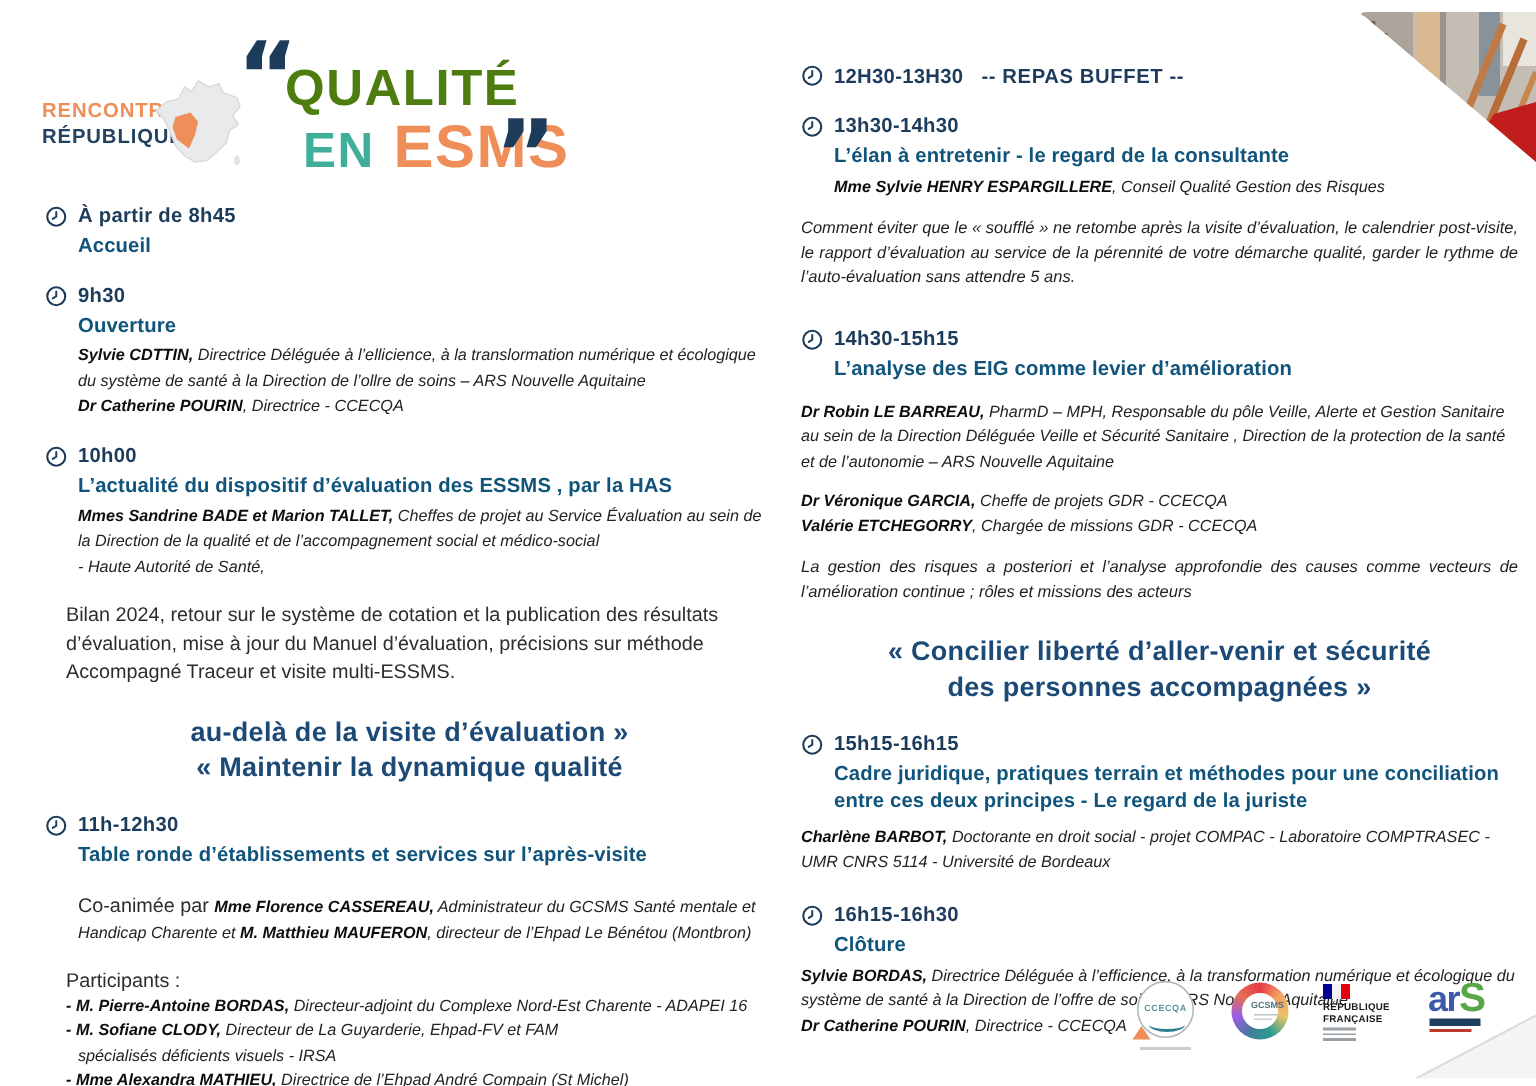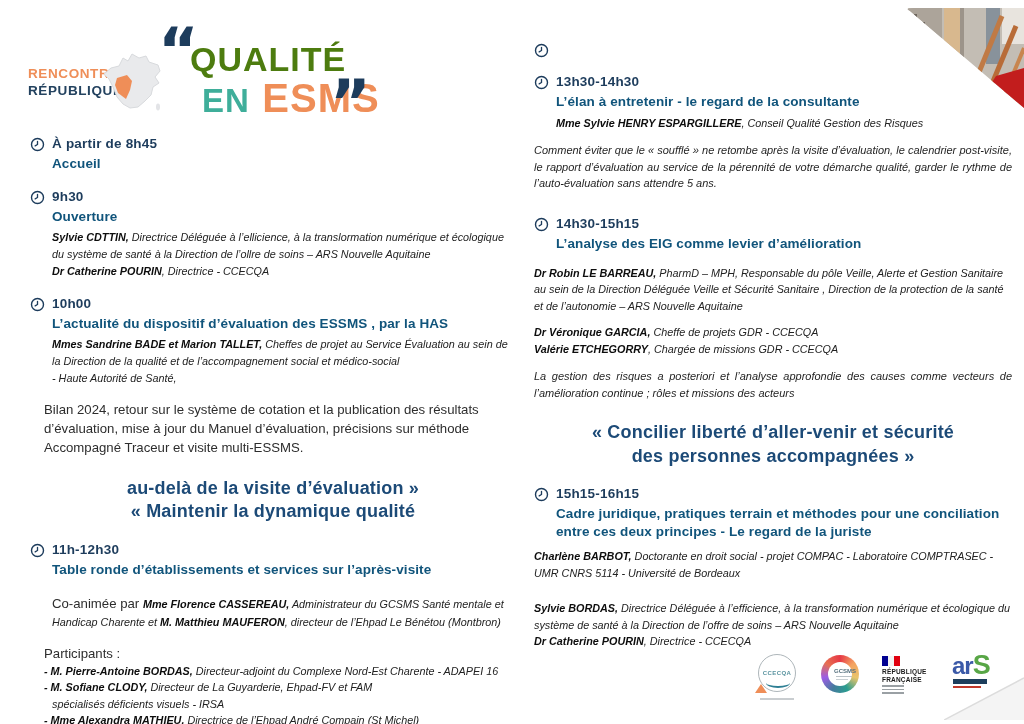--- a/index.html
+++ b/index.html
@@ -211,20 +211,23 @@
   </div>
 
   <div class="col right-col">
 
     <div class="session">
       <div class="s-head">
         <svg class="clock" viewBox="0 0 16 16">
             <circle cx="8" cy="8" r="6.4" fill="none" stroke="#1d3c5c" stroke-width="1.5"></circle>
             <path d="M8 4.6 V8 L5.5 9.5" fill="none" stroke="#1d3c5c" stroke-width="1.4" stroke-linecap="round"></path>
           </svg>
+        <div>
+          <span class="s-time">12H30-13H30</span><span class="s-suffix">-- REPAS BUFFET --</span>
+        </div>
       </div>
     </div>
 
     <div class="session">
       <div class="s-head">
         <svg class="clock" viewBox="0 0 16 16">
             <circle cx="8" cy="8" r="6.4" fill="none" stroke="#1d3c5c" stroke-width="1.5"></circle>
             <path d="M8 4.6 V8 L5.5 9.5" fill="none" stroke="#1d3c5c" stroke-width="1.4" stroke-linecap="round"></path>
           </svg>
         <div>
@@ -272,20 +275,30 @@
           <div class="s-time">15h15-16h15</div>
           <div class="s-title">Cadre juridique, pratiques terrain et méthodes pour une conciliation entre ces deux principes - Le regard de la juriste</div>
         </div>
       </div>
       <div class="s-body flush" style="margin-top:8px;">
         <div class="speaker"><span class="sp-name">Charlène BARBOT,</span><span> Doctorante en droit social - projet COMPAC - Laboratoire COMPTRASEC - UMR CNRS 5114 - Université de Bordeaux</span></div>
       </div>
     </div>
 
     <div class="session" style="margin-top:18px;">
+      <div class="s-head">
+        <svg class="clock" viewBox="0 0 16 16">
+            <circle cx="8" cy="8" r="6.4" fill="none" stroke="#1d3c5c" stroke-width="1.5"></circle>
+            <path d="M8 4.6 V8 L5.5 9.5" fill="none" stroke="#1d3c5c" stroke-width="1.4" stroke-linecap="round"></path>
+          </svg>
+        <div>
+          <div class="s-time">16h15-16h30</div>
+          <div class="s-title">Clôture</div>
+        </div>
+      </div>
       <div class="s-body flush">
         <div class="speaker"><span class="sp-name">Sylvie BORDAS,</span><span> Directrice Déléguée à l’efficience, à la transformation numérique et écologique du système de santé à la Direction de l’offre de soins – ARS Nouvelle Aquitaine</span></div>
         <div class="speaker"><span class="sp-name">Dr Catherine POURIN</span><span>, Directrice - CCECQA</span></div>
       </div>
     </div>
   </div>
 
   <div class="logos">
     <div class="logo-ccecqa">
       <div class="ccq-circle">

